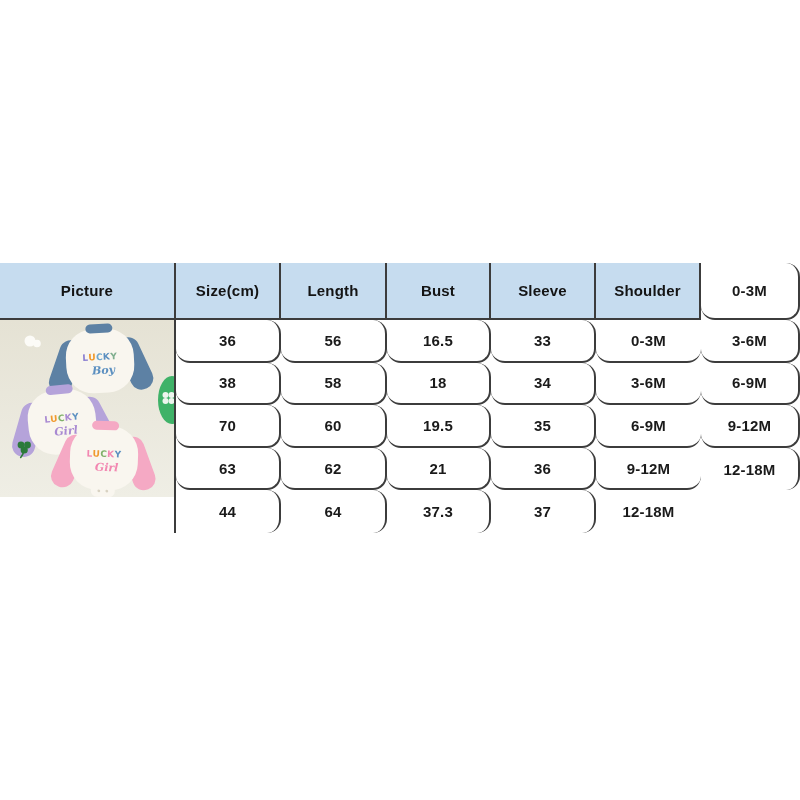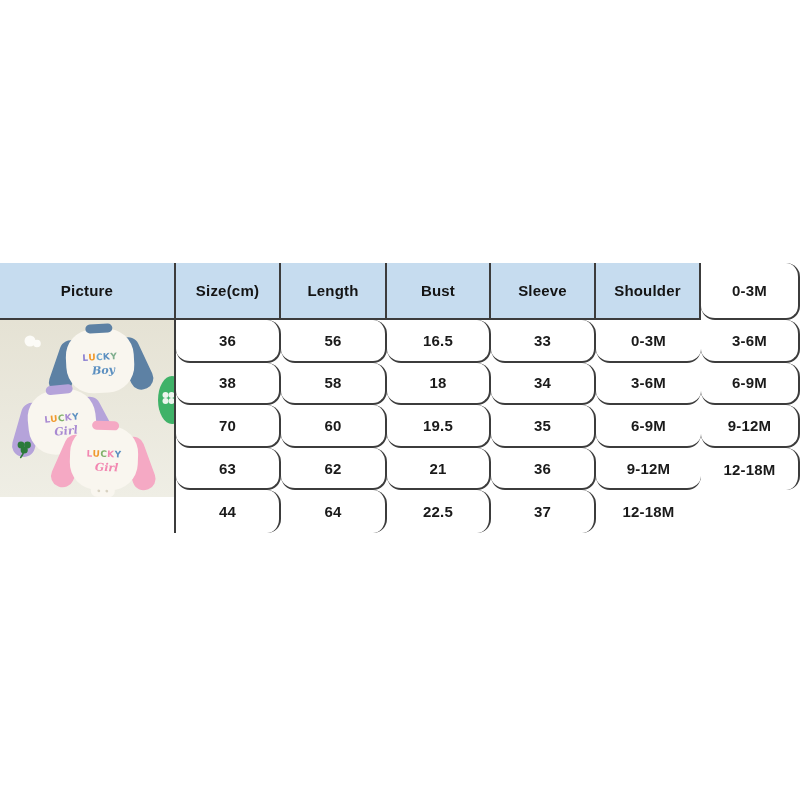--- a/index.html
+++ b/index.html
@@ -176,18 +176,18 @@
     <div class="dcell">9-12M</div>
     <div class="dcell">63</div>
     <div class="dcell">62</div>
     <div class="dcell">21</div>
     <div class="dcell">36</div>
     <div class="dcell lastcol">9-12M</div>
 
     <div class="dcell lastrow">12-18M</div>
     <div class="dcell lastrow">44</div>
     <div class="dcell lastrow">64</div>
-    <div class="dcell lastrow">22.5</div>
+    <div class="dcell lastrow">37.3</div>
     <div class="dcell lastrow">37</div>
     <div class="dcell lastrow lastcol">12-18M</div>
 
   </div>
 </div>
 
 </body></html>

